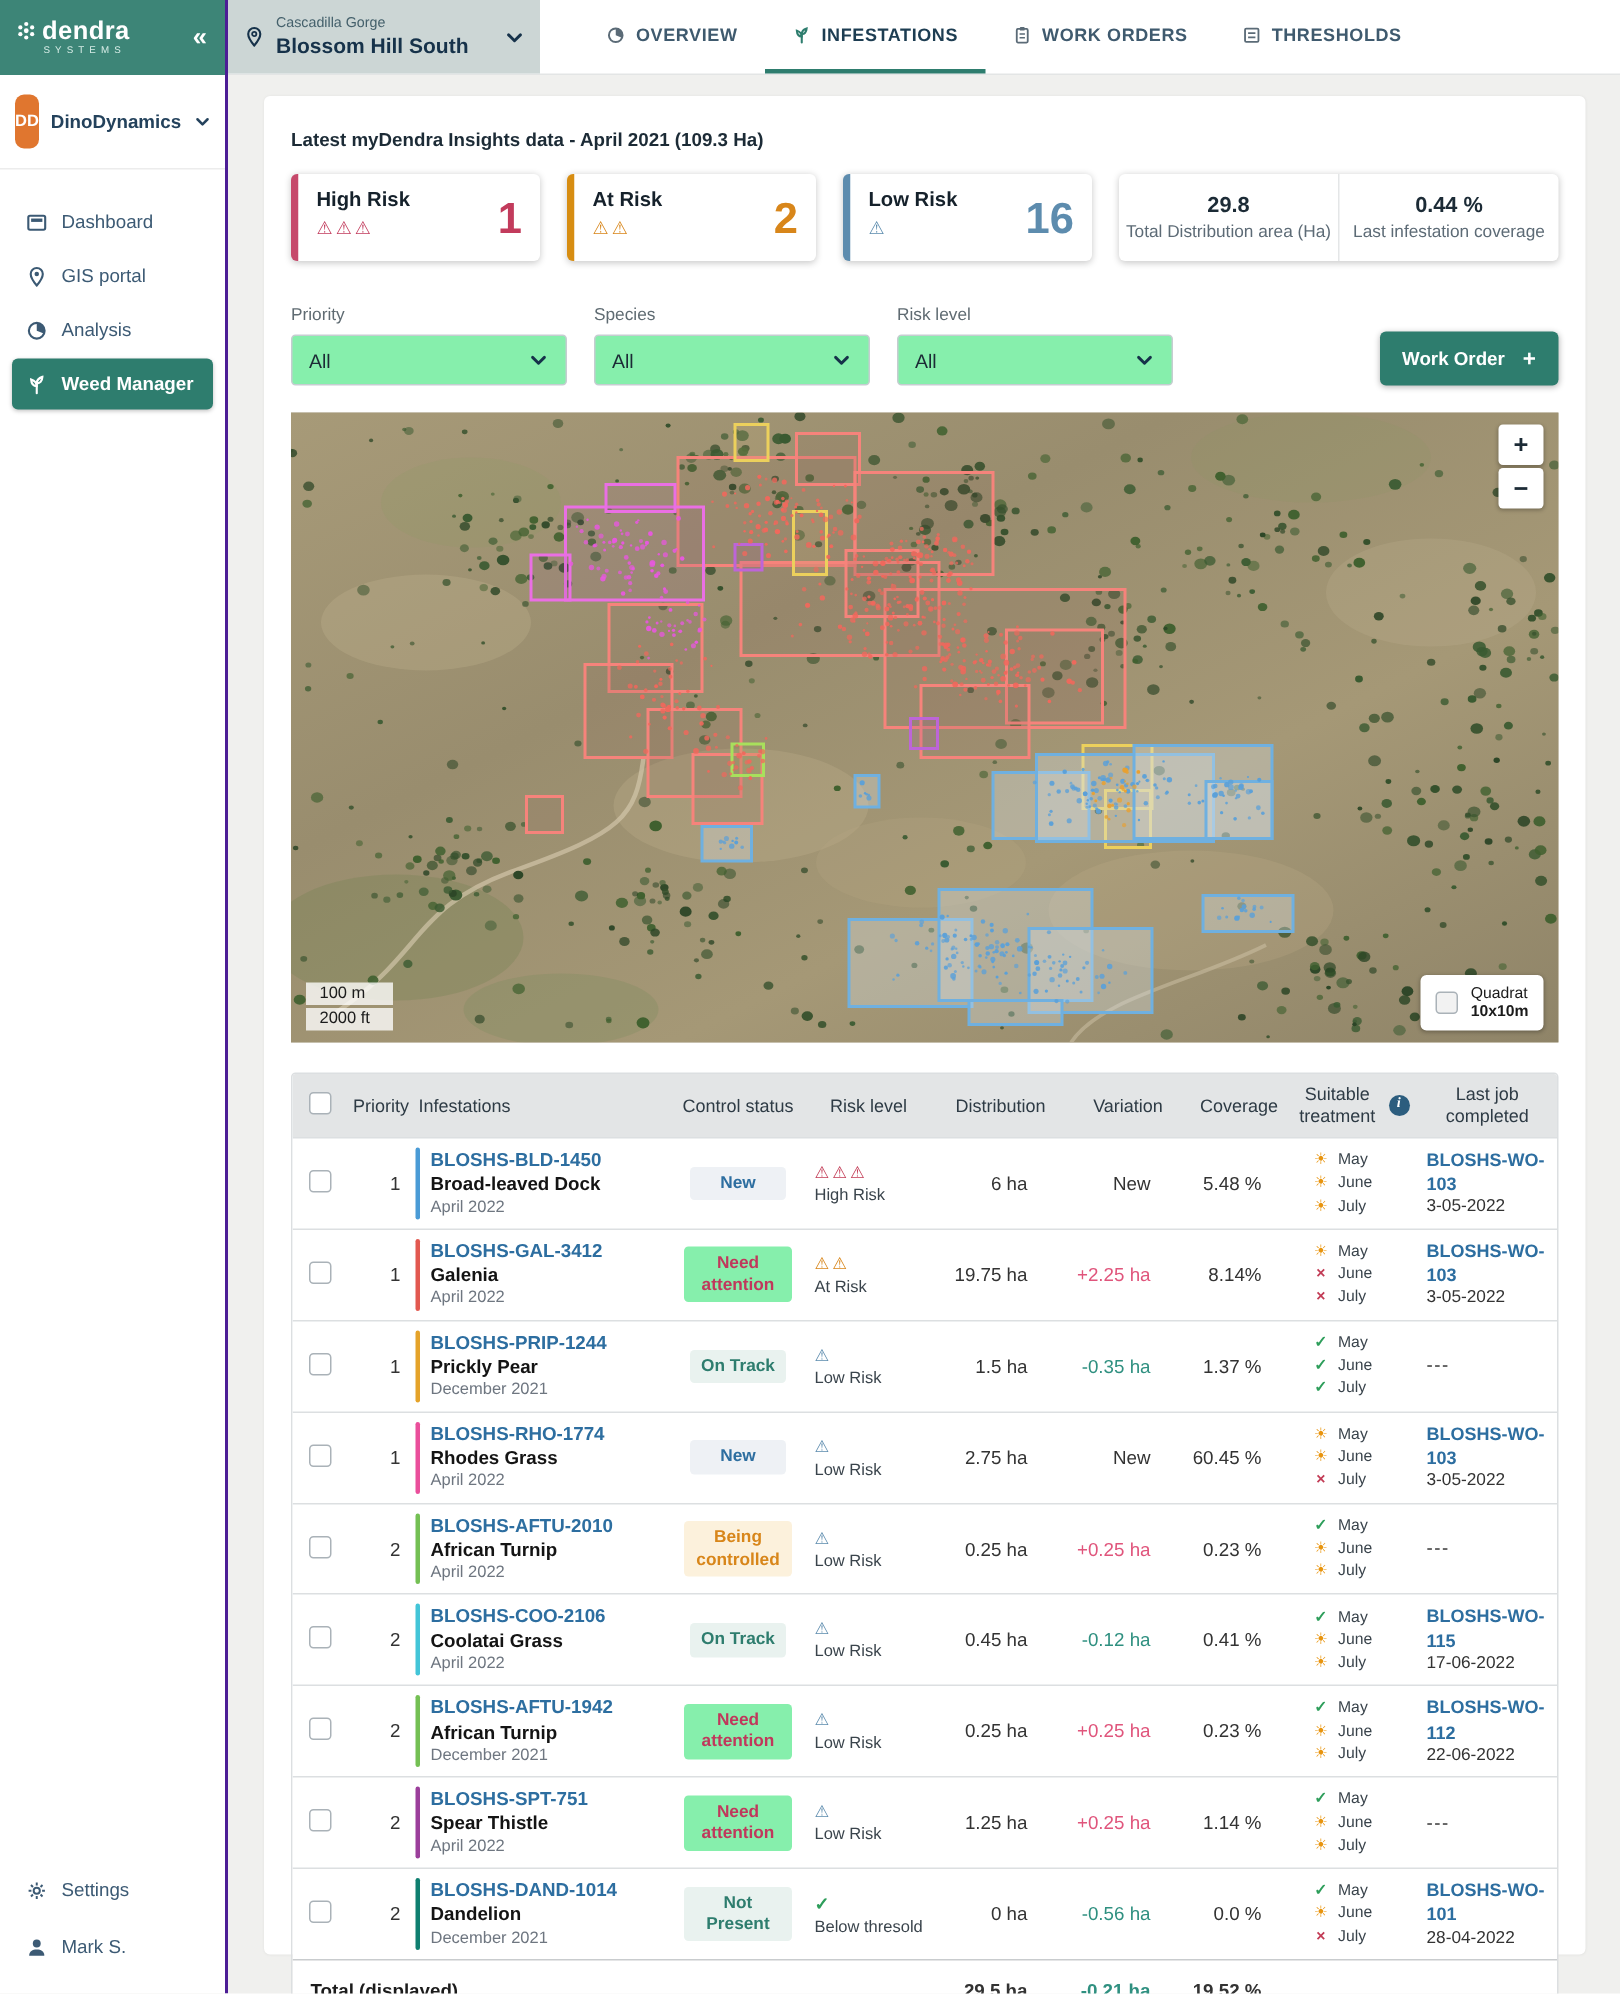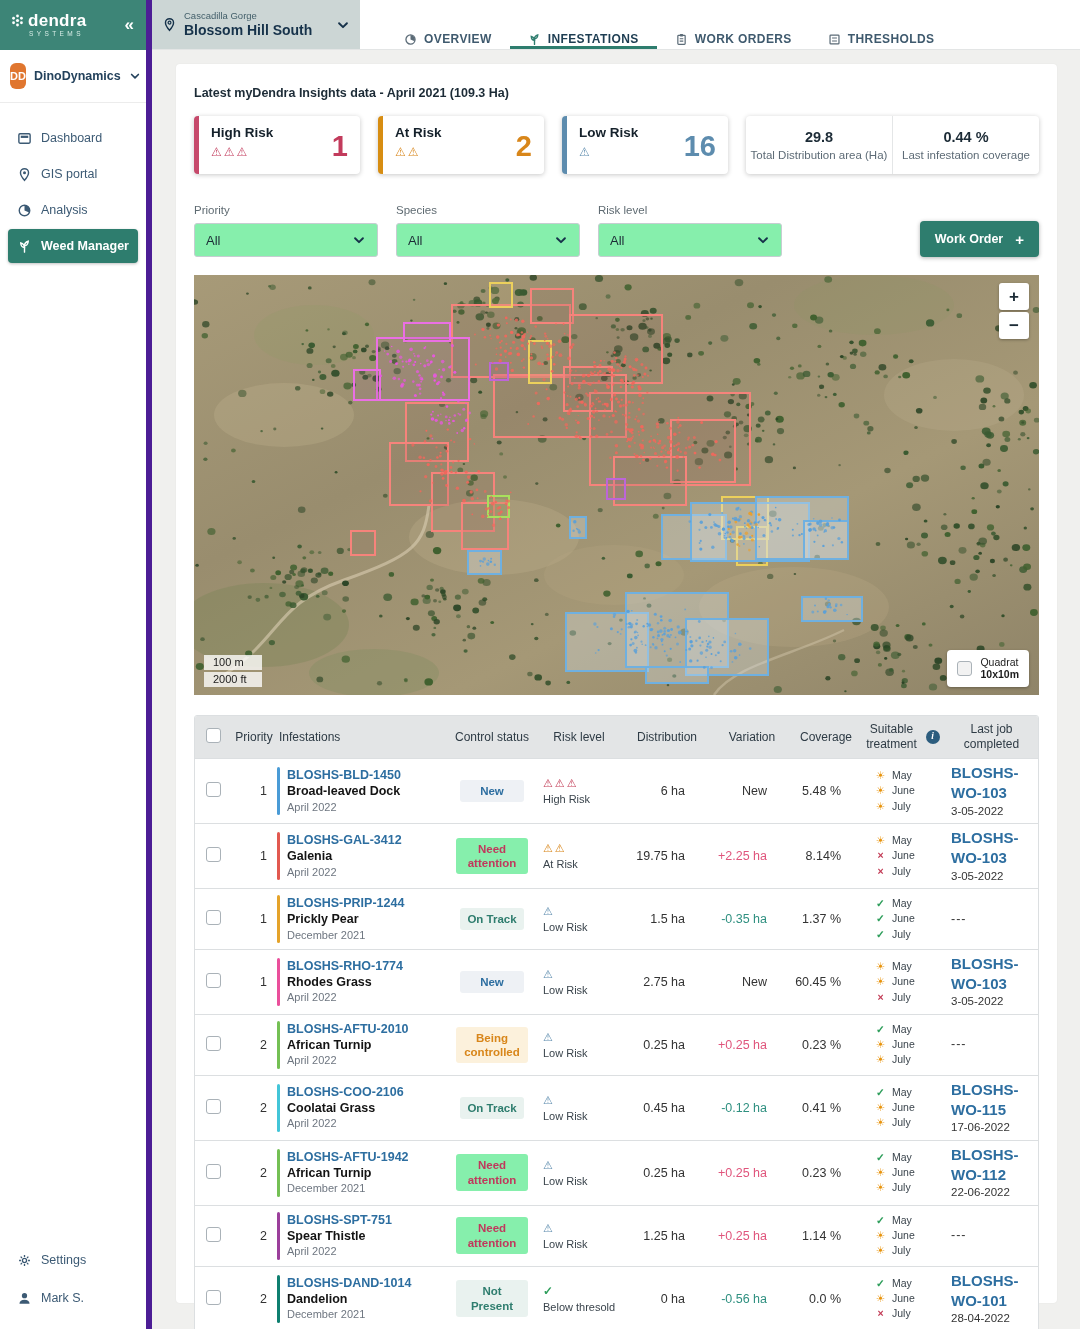--- a/index.html
+++ b/index.html
@@ -1,41 +1,41 @@
 <!DOCTYPE html>
 <html><head>
 <meta charset="utf-8">
 <style>
   * { box-sizing: border-box; margin: 0; padding: 0; }
   html,body { width:1080px; height:1329px; }
   body { font-family:"Liberation Sans", sans-serif; background:#f0f0ee; position:relative; overflow:hidden; color:#1c2b36; }
 
   
-  .sidebar { position:absolute; left:0; top:0; width:152px; height:1329px; background:#fff; border-right:6px solid #4c1d95; z-index:5; }
+  .sidebar { position:absolute; left:0; top:0; width:152px; height:1329px; background:#fff; border-right:2px solid #4c1d95; z-index:5; }
   .logo-band { height:50px; background:#3d8577; color:#fff; display:flex; align-items:center; justify-content:space-between; padding:0 12px 0 10px; }
   .logo-stack { display:flex; flex-direction:column; line-height:1; }
   .logo-row { display:flex; align-items:center; gap:3px; font-weight:bold; font-size:17px; letter-spacing:.3px; }
   .logo-sub { font-size:6.5px; letter-spacing:3.4px; margin-left:19px; margin-top:2px; color:#d6ece6; }
   .collapse-btn { font-size:17px; font-weight:bold; cursor:pointer; }
   .org-row { display:flex; align-items:center; gap:8px; padding:13px 10px; border-bottom:1px solid #ececec; }
-  .org-badge { width:26px; height:26px; border-radius:6px; background:#e0762f; color:#fff; font-weight:bold; font-size:11px; display:flex; align-items:center; justify-content:center; }
+  .org-badge { width:26px; height:36px; border-radius:6px; background:#e0762f; color:#fff; font-weight:bold; font-size:11px; display:flex; align-items:center; justify-content:center; }
   .org-name { font-size:12.5px; font-weight:bold; color:#24425c; flex:1; }
   .nav { padding:18px 8px; display:flex; flex-direction:column; gap:2px; }
   .nav-item { display:flex; align-items:center; gap:9px; padding:9px 8px; font-size:12.5px; color:#3c5a74; border-radius:4px; cursor:pointer; }
   .nav-item.active { background:#2e7d6e; color:#fff; font-weight:bold; box-shadow:0 1px 3px rgba(0,0,0,.25); }
   .nav-item .ni { width:16px; height:16px; flex:0 0 16px; display:flex; align-items:center; justify-content:center; }
   .sidebar-footer { position:absolute; left:8px; right:8px; bottom:14px; display:flex; flex-direction:column; gap:4px; }
 
   
   .topbar { position:absolute; left:152px; top:0; right:0; height:50px; background:#fff; border-bottom:1px solid #e3e5e5; display:flex; z-index:4; }
   .site-selector { width:208px; background:#ccd6d5; display:flex; align-items:center; gap:7px; padding:0 10px; cursor:pointer; }
   .site-text { flex:1; line-height:1.15; }
   .site-region { font-size:9.5px; color:#44606b; }
   .site-name { font-size:14px; font-weight:bold; color:#16324a; }
-  .tabs { display:flex; margin-left:26px;align-items:flex-end; }
+  .tabs { display:flex; margin-left:26px; }
   .tab { display:flex; align-items:center; gap:7px; padding:0 18px; font-size:12px; font-weight:bold; letter-spacing:.4px; color:#3f5a6e; border-bottom:3px solid transparent; cursor:pointer; }
   .tab.active { color:#1d3d52; border-bottom-color:#2e7d6e; }
 
   
   .main { position:absolute; left:152px; top:50px; right:0; bottom:0; padding:14px 23px 26px 24px; }
   .panel { background:#fff; border-radius:4px; height:100%; padding:18px; box-shadow:0 0 2px rgba(0,0,0,.06); }
   .insights-title { font-size:12.5px; font-weight:bold; color:#1c2b36; margin:4px 0 16px; }
 
   .cards-row { display:flex; gap:18px; }
   .risk-card { width:166px; height:58px; background:#fff; border-radius:4px; box-shadow:0 1px 5px rgba(0,0,0,.22); border-left:5px solid #999; padding:9px 12px 7px; display:flex; justify-content:space-between; }
@@ -113,21 +113,21 @@
   .c-var { text-align:right; padding-right:26px; }
   .var-up { color:#e0557c; } .var-down { color:#2f9080; } .var-neutral { color:#333; }
   .c-cov { text-align:right; padding-right:18px; color:#333; }
   .c-treat { font-size:10.5px; color:#3a444c; padding-left:16px; }
   .treat-row { display:flex; align-items:center; gap:6px; line-height:1.45; }
   .ti { width:11px; display:inline-block; text-align:center; font-weight:bold; }
   .ti.sun { color:#e8940e; font-weight:normal; }
   .ti.check { color:#2e9e5b; }
   .ti.x { color:#c23b55; }
   .c-job { padding-left:8px; line-height:1.35; }
-  .job-id { color:#2d6ea0; font-weight:bold; font-size:15px; }
+  .job-id { color:#2d6ea0; font-weight:bold; font-size:12px; }
   .job-date { font-size:11.5px; color:#333; }
   .job-none { color:#333; letter-spacing:1px; }
   .total-row { border-top:1px solid #c9ccce; min-height:40px; background:#fff; font-weight:bold; }
   .total-label { grid-column:1 / 5; padding-left:12px; font-size:12.5px; color:#1b1b1b; }
   .total-row .c-var { color:#2f9080; }
 
   svg.icn { display:block; }
 </style>
 </head>
 <body>

